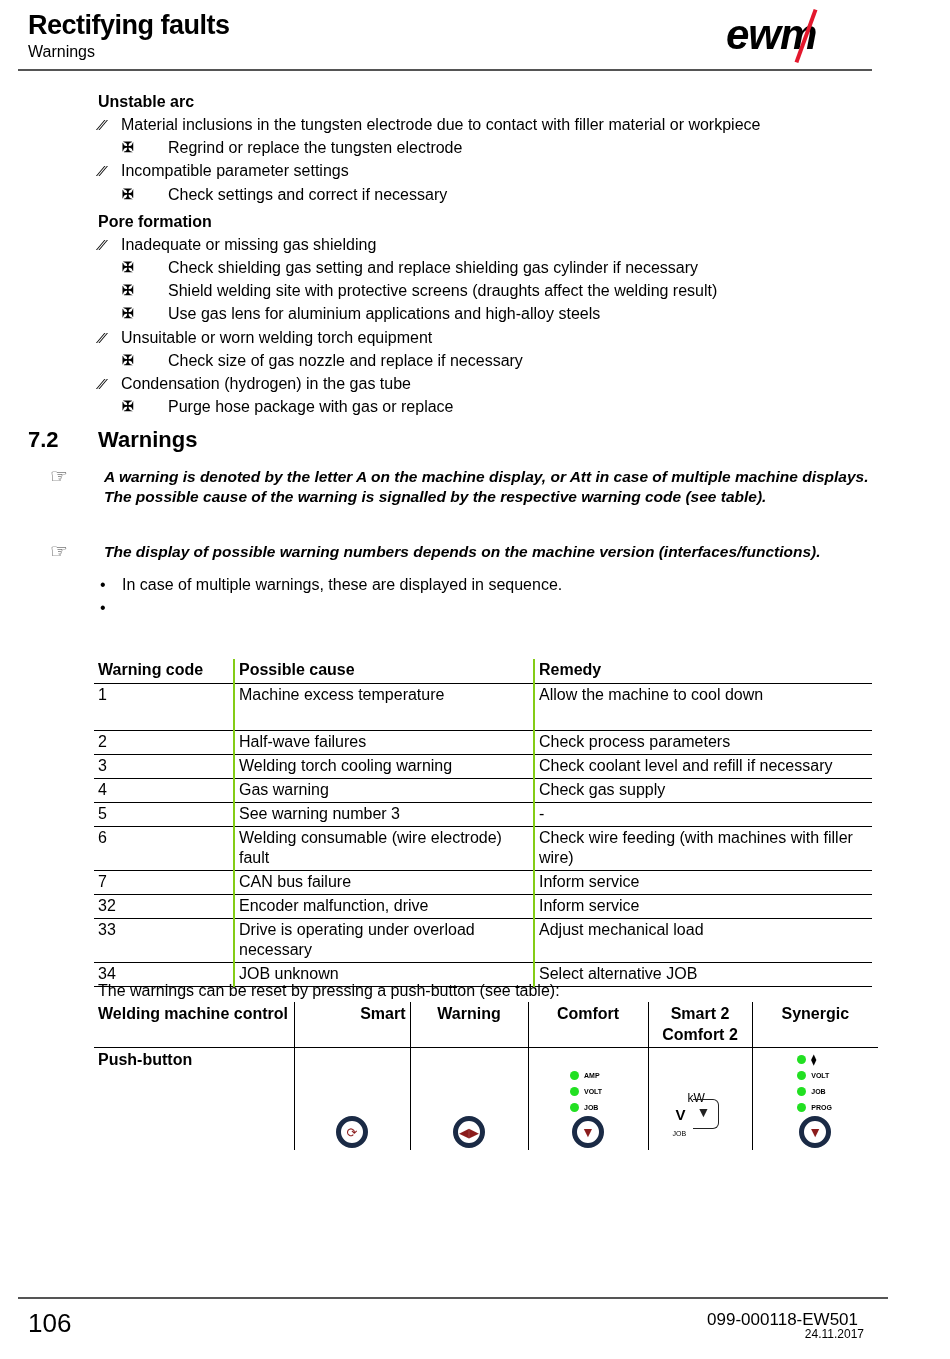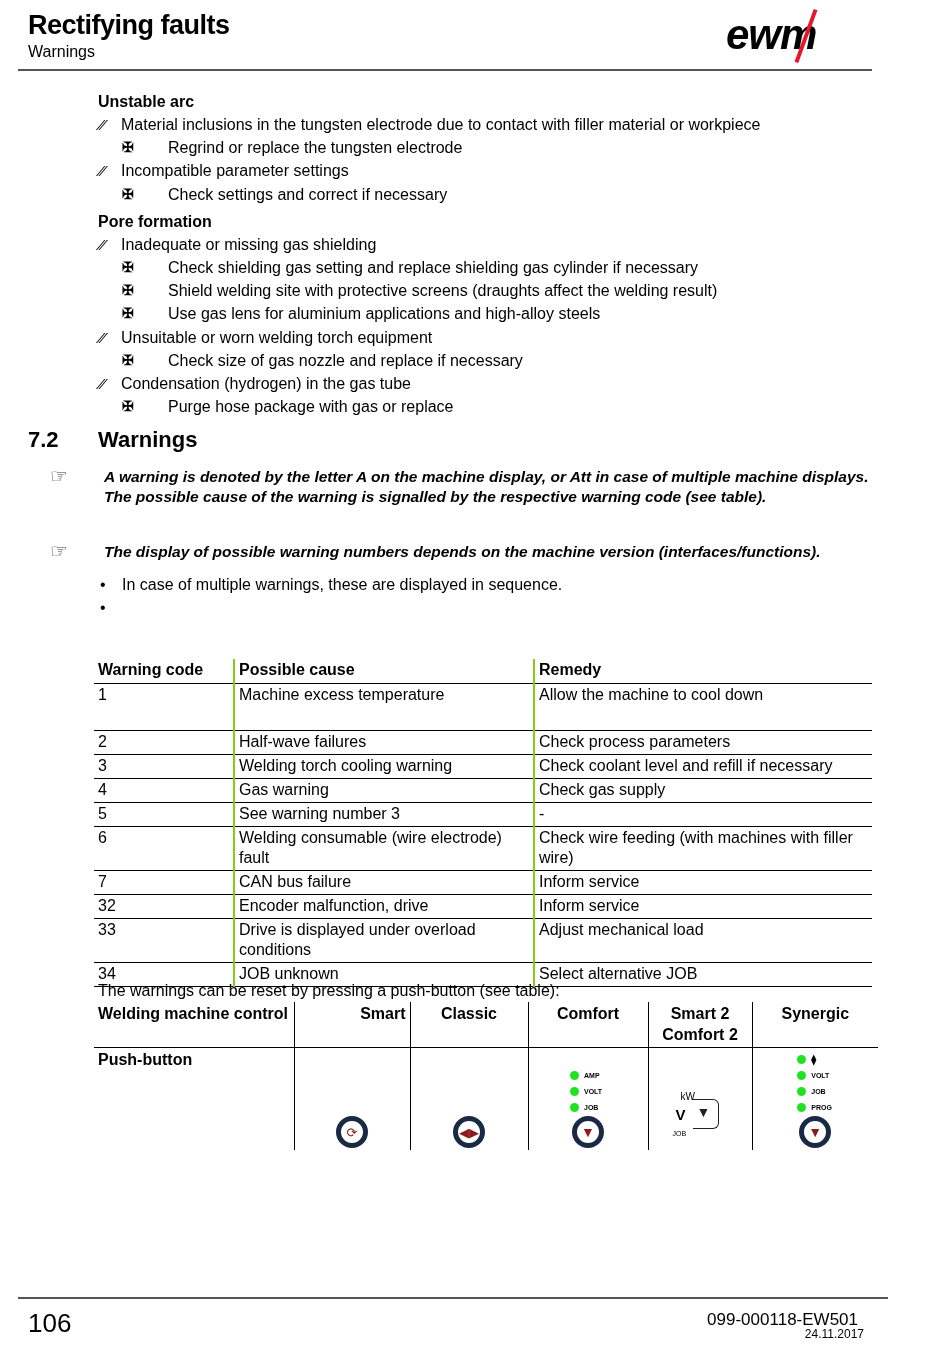--- a/index.html
+++ b/index.html
@@ -47,21 +47,21 @@
     table.ptab td { height: 103px; vertical-align: top; padding: 3px 4px; position: relative; }
     table.ptab th + th, table.ptab td + td { border-left: 1px solid #000; }
     table.ptab td:first-child { font-weight: bold; }
 
     .pbtn { position: absolute; left: 50%; bottom: 2px; width: 32px; height: 32px; margin-left: -16px; border-radius: 50%; border: 5px solid #1a2a45; background: #fff; display: flex; align-items: center; justify-content: center; color: #8b1c1c; font-size: 13px; }
     .pbtn.tri { font-size: 14px; }
     .leds { position: absolute; left: 50%; margin-left: -18px; font-size: 7px; font-weight: bold; }
     .led-row { display: flex; align-items: center; height: 16px; }
     .led { width: 9px; height: 9px; border-radius: 50%; background: #22e022; margin-right: 5px; }
     .s2box { position: absolute; left: 24px; top: 38px; width: 70px; height: 60px; }
-    .s2box .kw { position: absolute; left: 8px; top: 5px; font-size: 10px; }
+    .s2box .kw { position: absolute; left: 15px; top: 5px; font-size: 12px; }
     .s2box .v { position: absolute; left: 3px; top: 20px; font-size: 15px; font-weight: bold; }
     .s2box .job { position: absolute; left: 0; top: 44px; font-size: 7px; }
     .s2box .bracket { position: absolute; left: 20px; top: 13px; width: 26px; height: 30px; border: 1.5px solid #222; border-left: none; border-radius: 0 6px 6px 0; }
     .s2box .arr { position: absolute; left: 24px; top: 18px; font-size: 14px; color: #222; }
 
     .ftr-rule { position: absolute; left: 18px; top: 1297px; width: 870px; height: 2px; background: #555; }
     .pg { position: absolute; left: 28px; top: 1308px; font-size: 26px; }
     .docid { position: absolute; right: 92px; top: 1310px; font-size: 17px; text-align: center; }
     .docdate { position: absolute; right: 86px; top: 1327px; font-size: 12px; text-align: right; }
   </style>
@@ -156,38 +156,38 @@
         <td>CAN bus failure</td>
         <td>Inform service</td>
       </tr>
     <tr style="height:24px;">
         <td>32</td>
         <td>Encoder malfunction, drive</td>
         <td>Inform service</td>
       </tr>
     <tr style="height:44px;margin-top:20px;">
         <td>33</td>
-        <td>Drive is displayed under overload conditions</td>
+        <td>Drive is operating under overload necessary</td>
         <td>Adjust mechanical load</td>
       </tr>
     <tr style="height:24px;">
         <td>34</td>
         <td>JOB unknown</td>
         <td>Select alternative JOB</td>
       </tr>
   </tbody>
 </table>
 
 <div class="reset-intro">The warnings can be reset by pressing a push-button (see table):</div>
 <table class="ptab">
   <thead>
     <tr>
       <th style="width:200px;">Welding machine control</th>
       <th style="width:116px;text-align:right;">Smart</th>
-      <th style="width:118px;">Classic</th>
+      <th style="width:118px;">Warning</th>
       <th style="width:120px;">Comfort</th>
       <th style="width:104px;">Smart 2 Comfort 2</th>
       <th>Synergic</th>
     </tr>
   </thead>
   <tbody>
     <tr>
       <td>Push-button</td>
       <td>
         <div class="pbtn">

